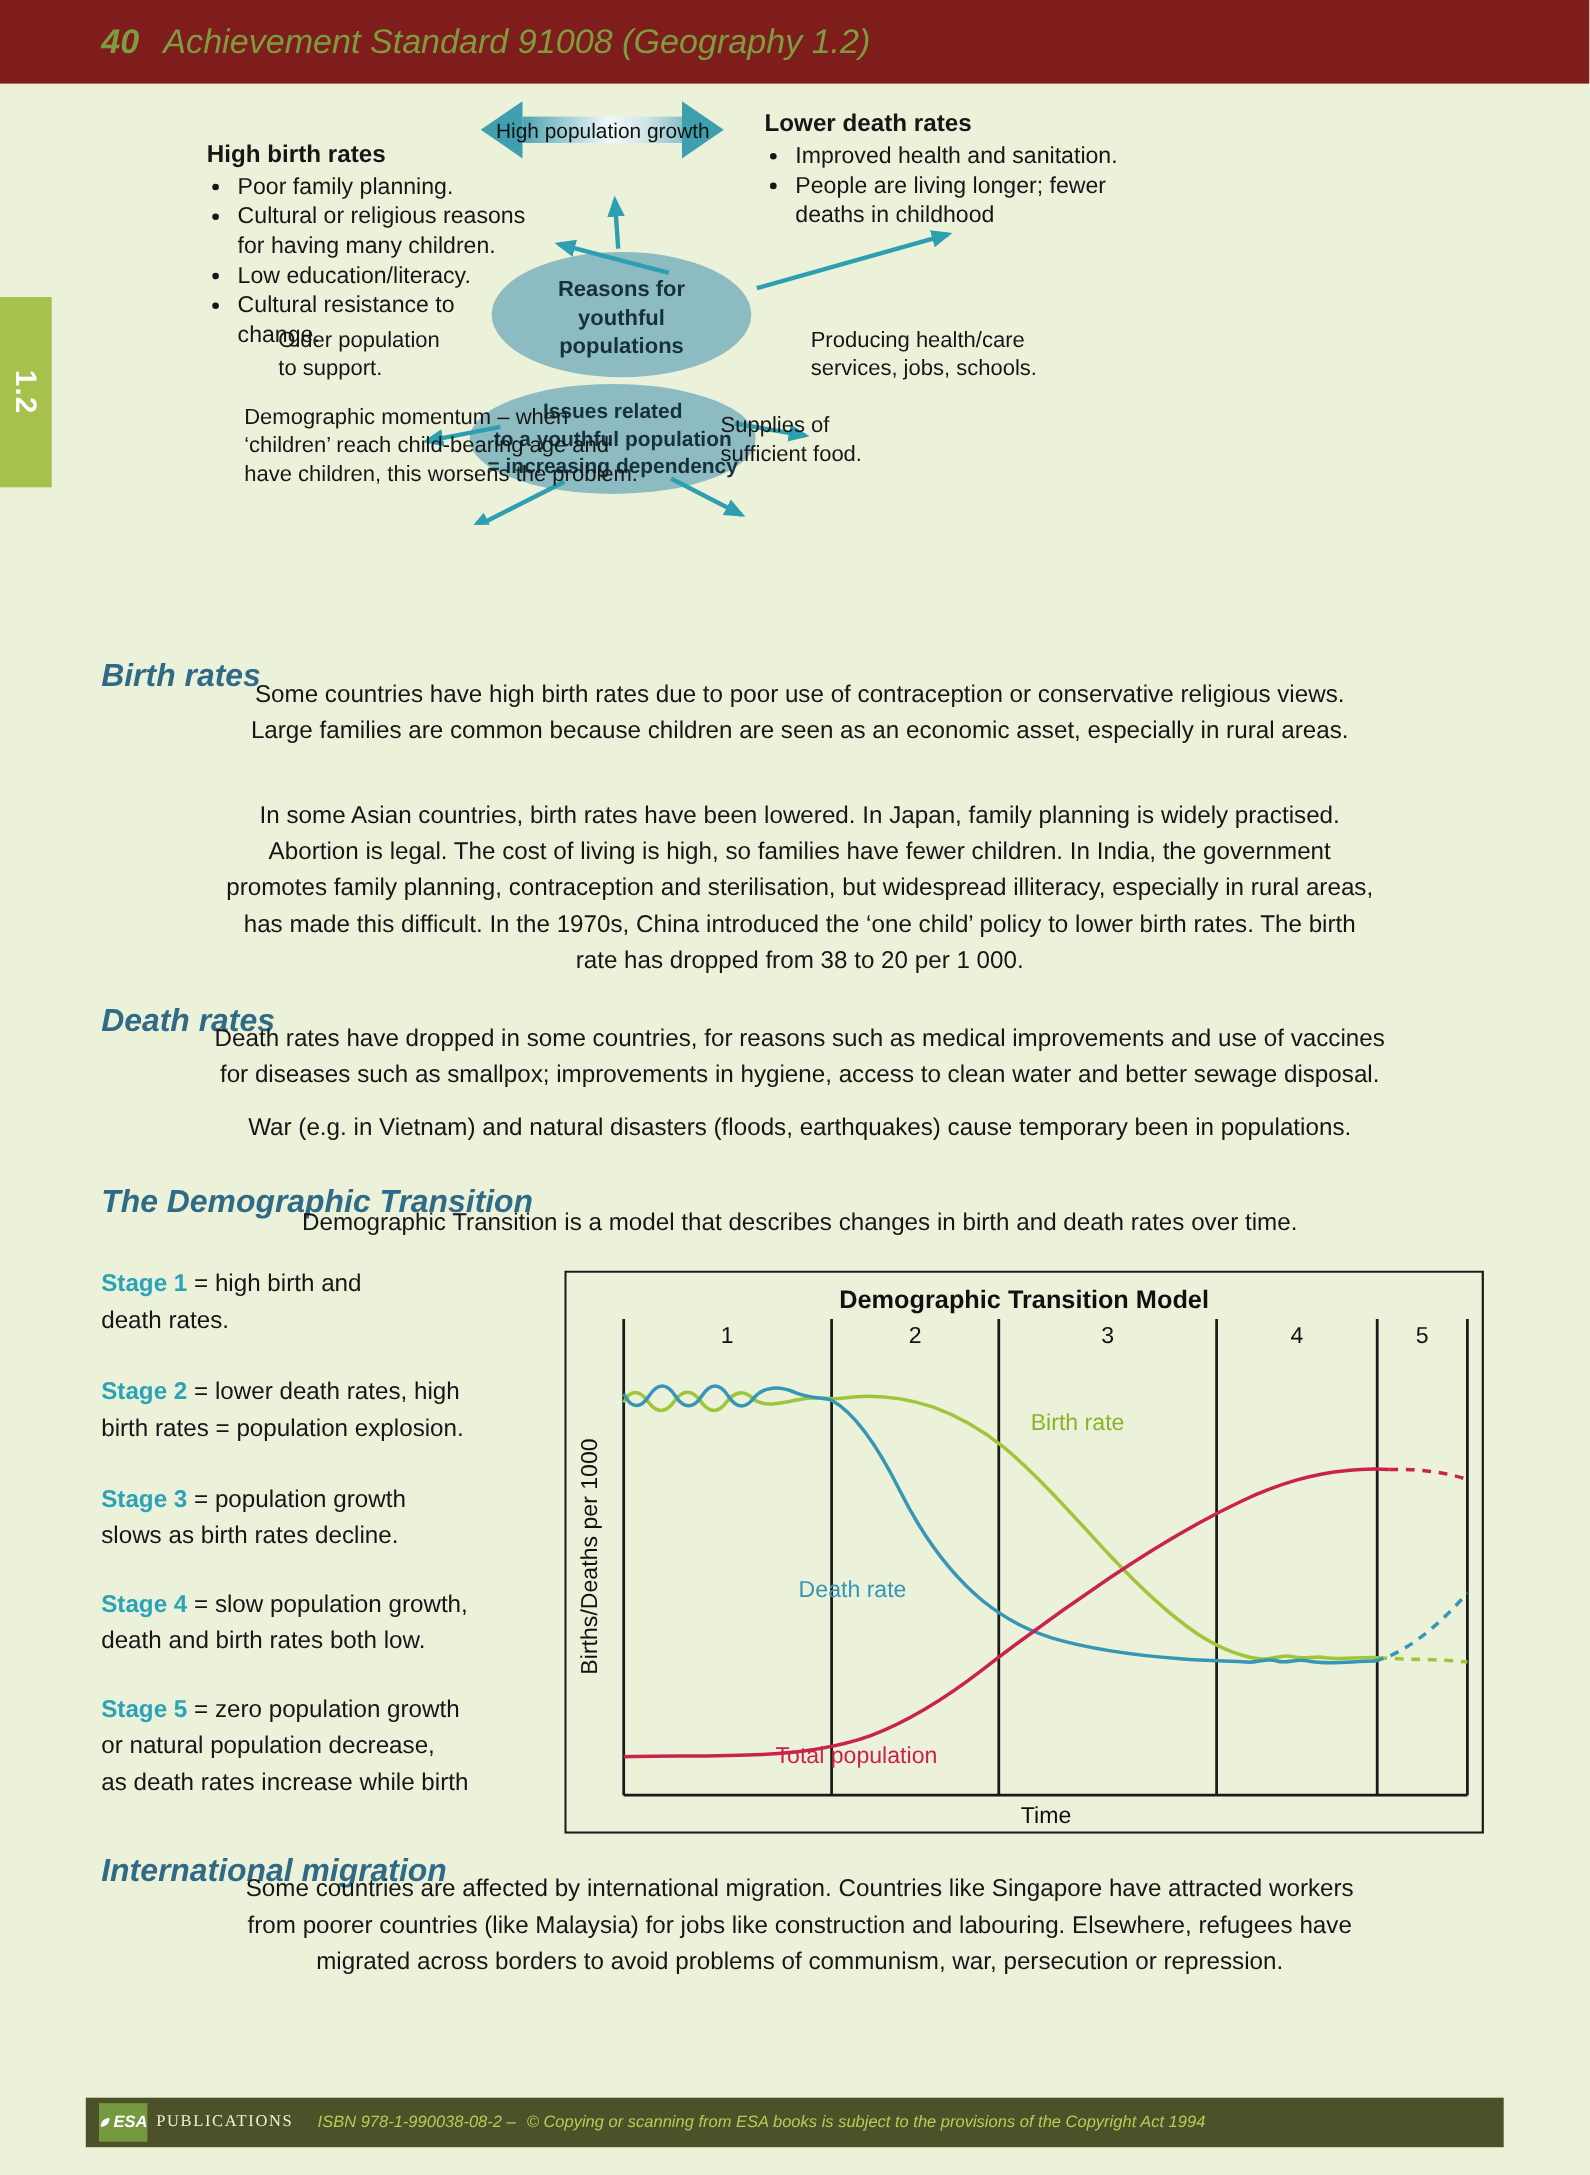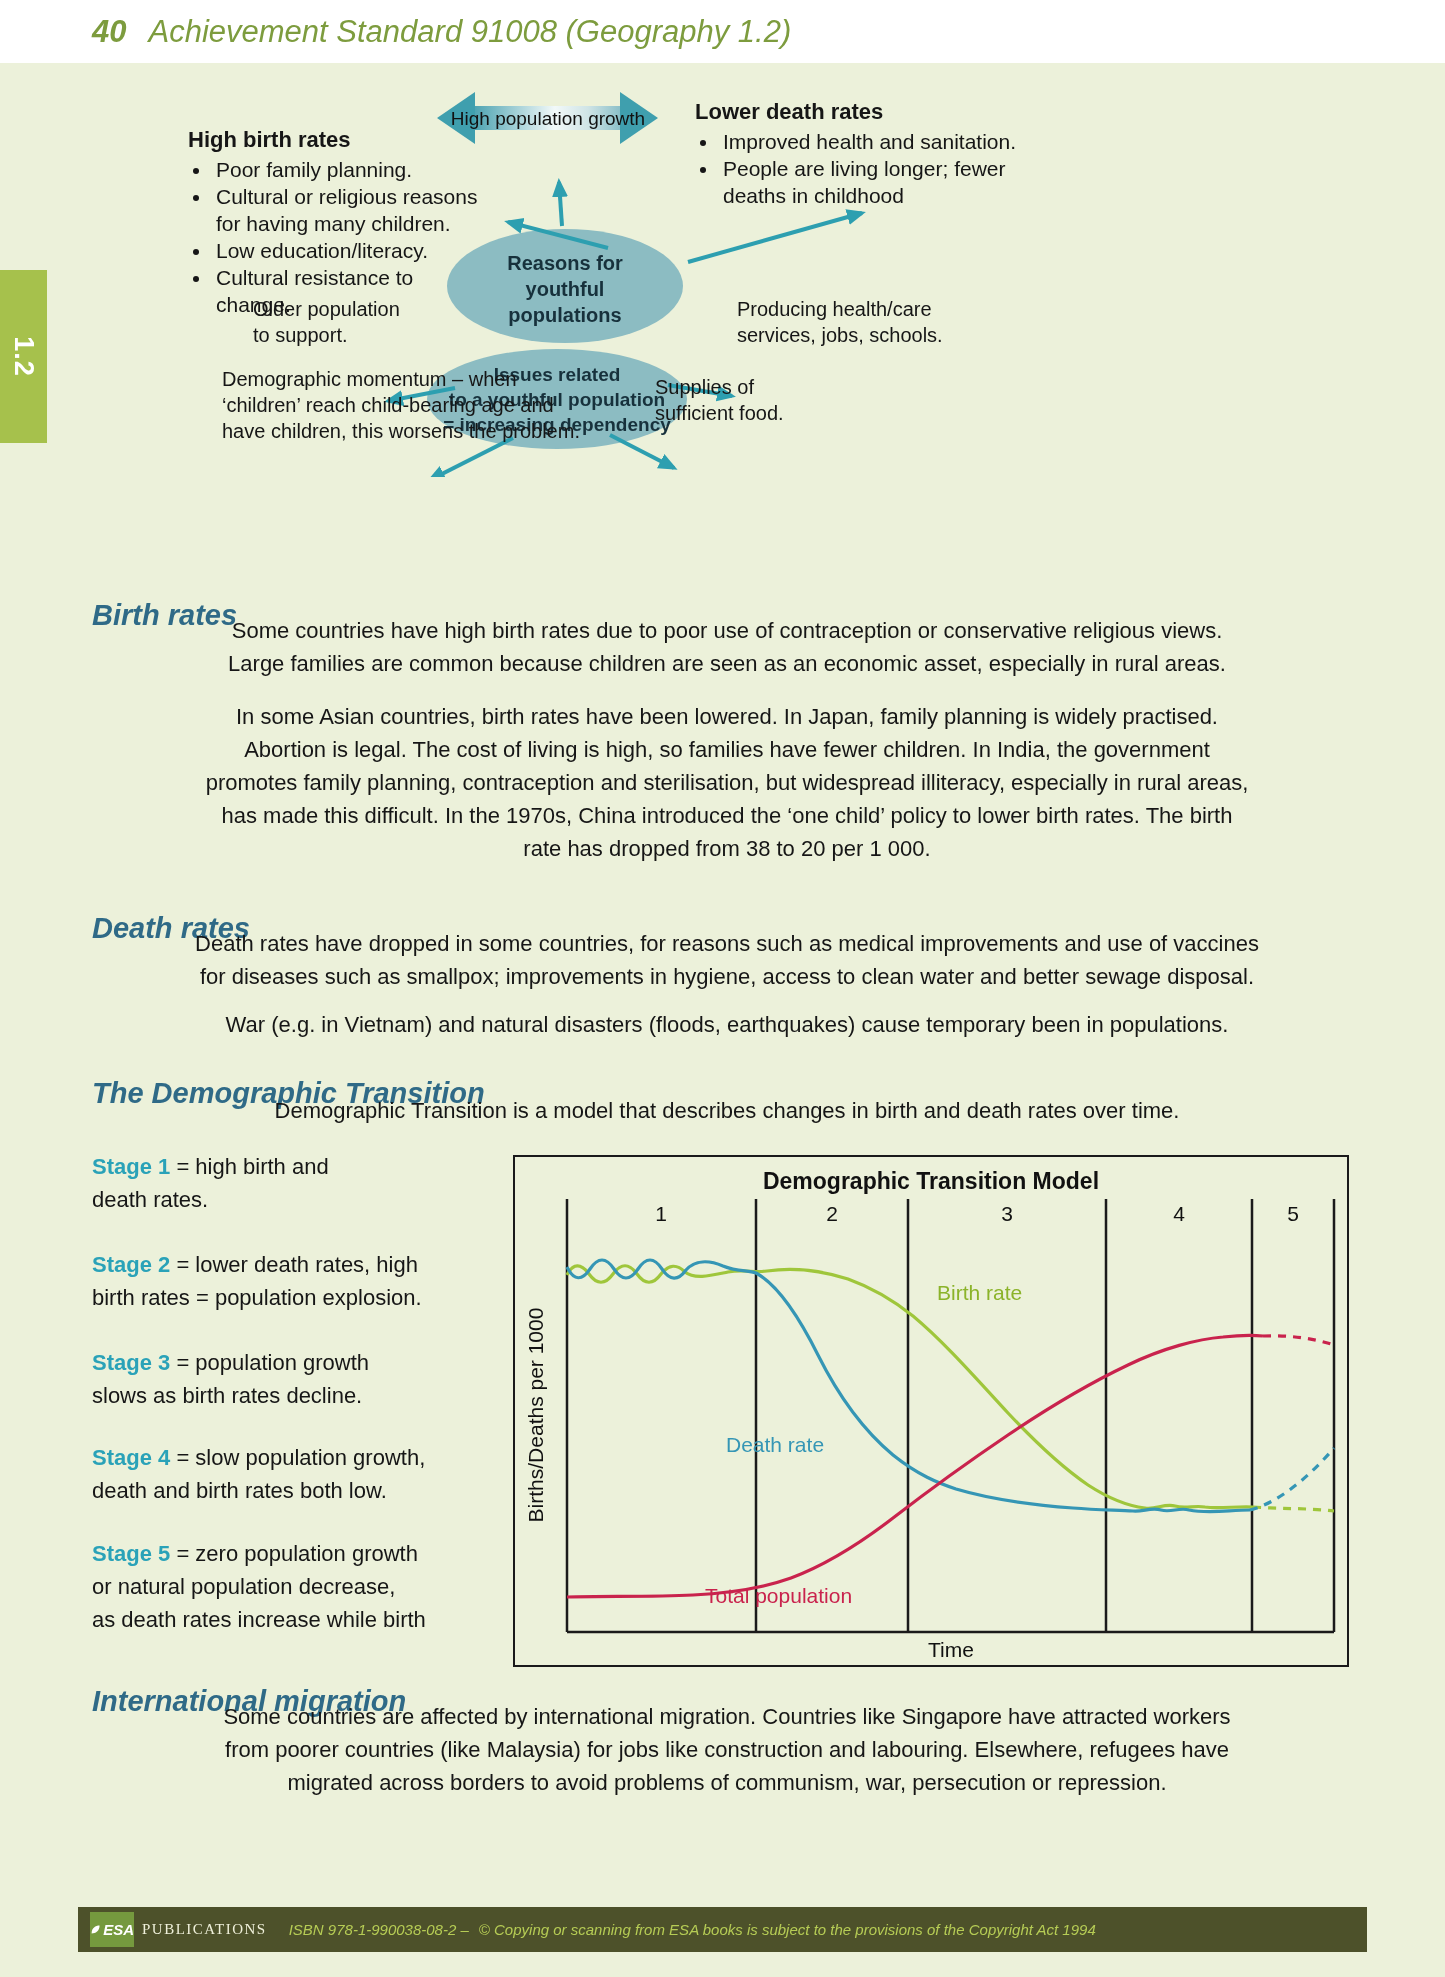--- a/index.html
+++ b/index.html
@@ -4,22 +4,22 @@
 <style>
   html,body{margin:0;padding:0;}
   body{
     width:1445px;height:1977px;position:relative;
     background:#ecf1da;
     font-family:"Liberation Sans",sans-serif;
     color:#161616;
   }
   
   .header-band{
-    position:absolute;left:0;top:0;width:1445px;height:63px;
-    background:#ffffff;display:flex;align-items:center;
+    position:absolute;left:0;top:0;width:1445px;height:76px;
+    background:#7f1d1d;display:flex;align-items:center;
   }
   .header-band .pagenum{
     font-style:italic;font-weight:bold;font-size:31px;color:#7d9c3e;
     margin-left:92px;
   }
   .header-band .htitle{
     font-style:italic;font-size:31px;color:#7d9c3e;margin-left:22px;
   }
   
   .side-tab{
@@ -160,21 +160,21 @@
     <div>Supplies of</div>
     <div>sufficient food.</div>
   </div>
 </section>
 
 <h2 class="sec-heading" style="top:575px;">Birth rates</h2>
 <div class="body-par" style="top:614px;">
   <div>Some countries have high birth rates due to poor use of contraception or conservative religious views.</div>
   <div>Large families are common because children are seen as an economic asset, especially in rural areas.</div>
 </div>
-<div class="body-par" style="top:700px;">
+<div class="body-par" style="top:724px;">
   <div>In some Asian countries, birth rates have been lowered. In Japan, family planning is widely practised.</div>
   <div>Abortion is legal. The cost of living is high, so families have fewer children. In India, the government</div>
   <div>promotes family planning, contraception and sterilisation, but widespread illiteracy, especially in rural areas,</div>
   <div>has made this difficult. In the 1970s, China introduced the ‘one child’ policy to lower birth rates. The birth</div>
   <div>rate has dropped from 38 to 20 per 1 000.</div>
 </div>
 
 <h2 class="sec-heading" style="top:888px;">Death rates</h2>
 <div class="body-par" style="top:927px;">
   <div>Death rates have dropped in some countries, for reasons such as medical improvements and use of vaccines</div>

